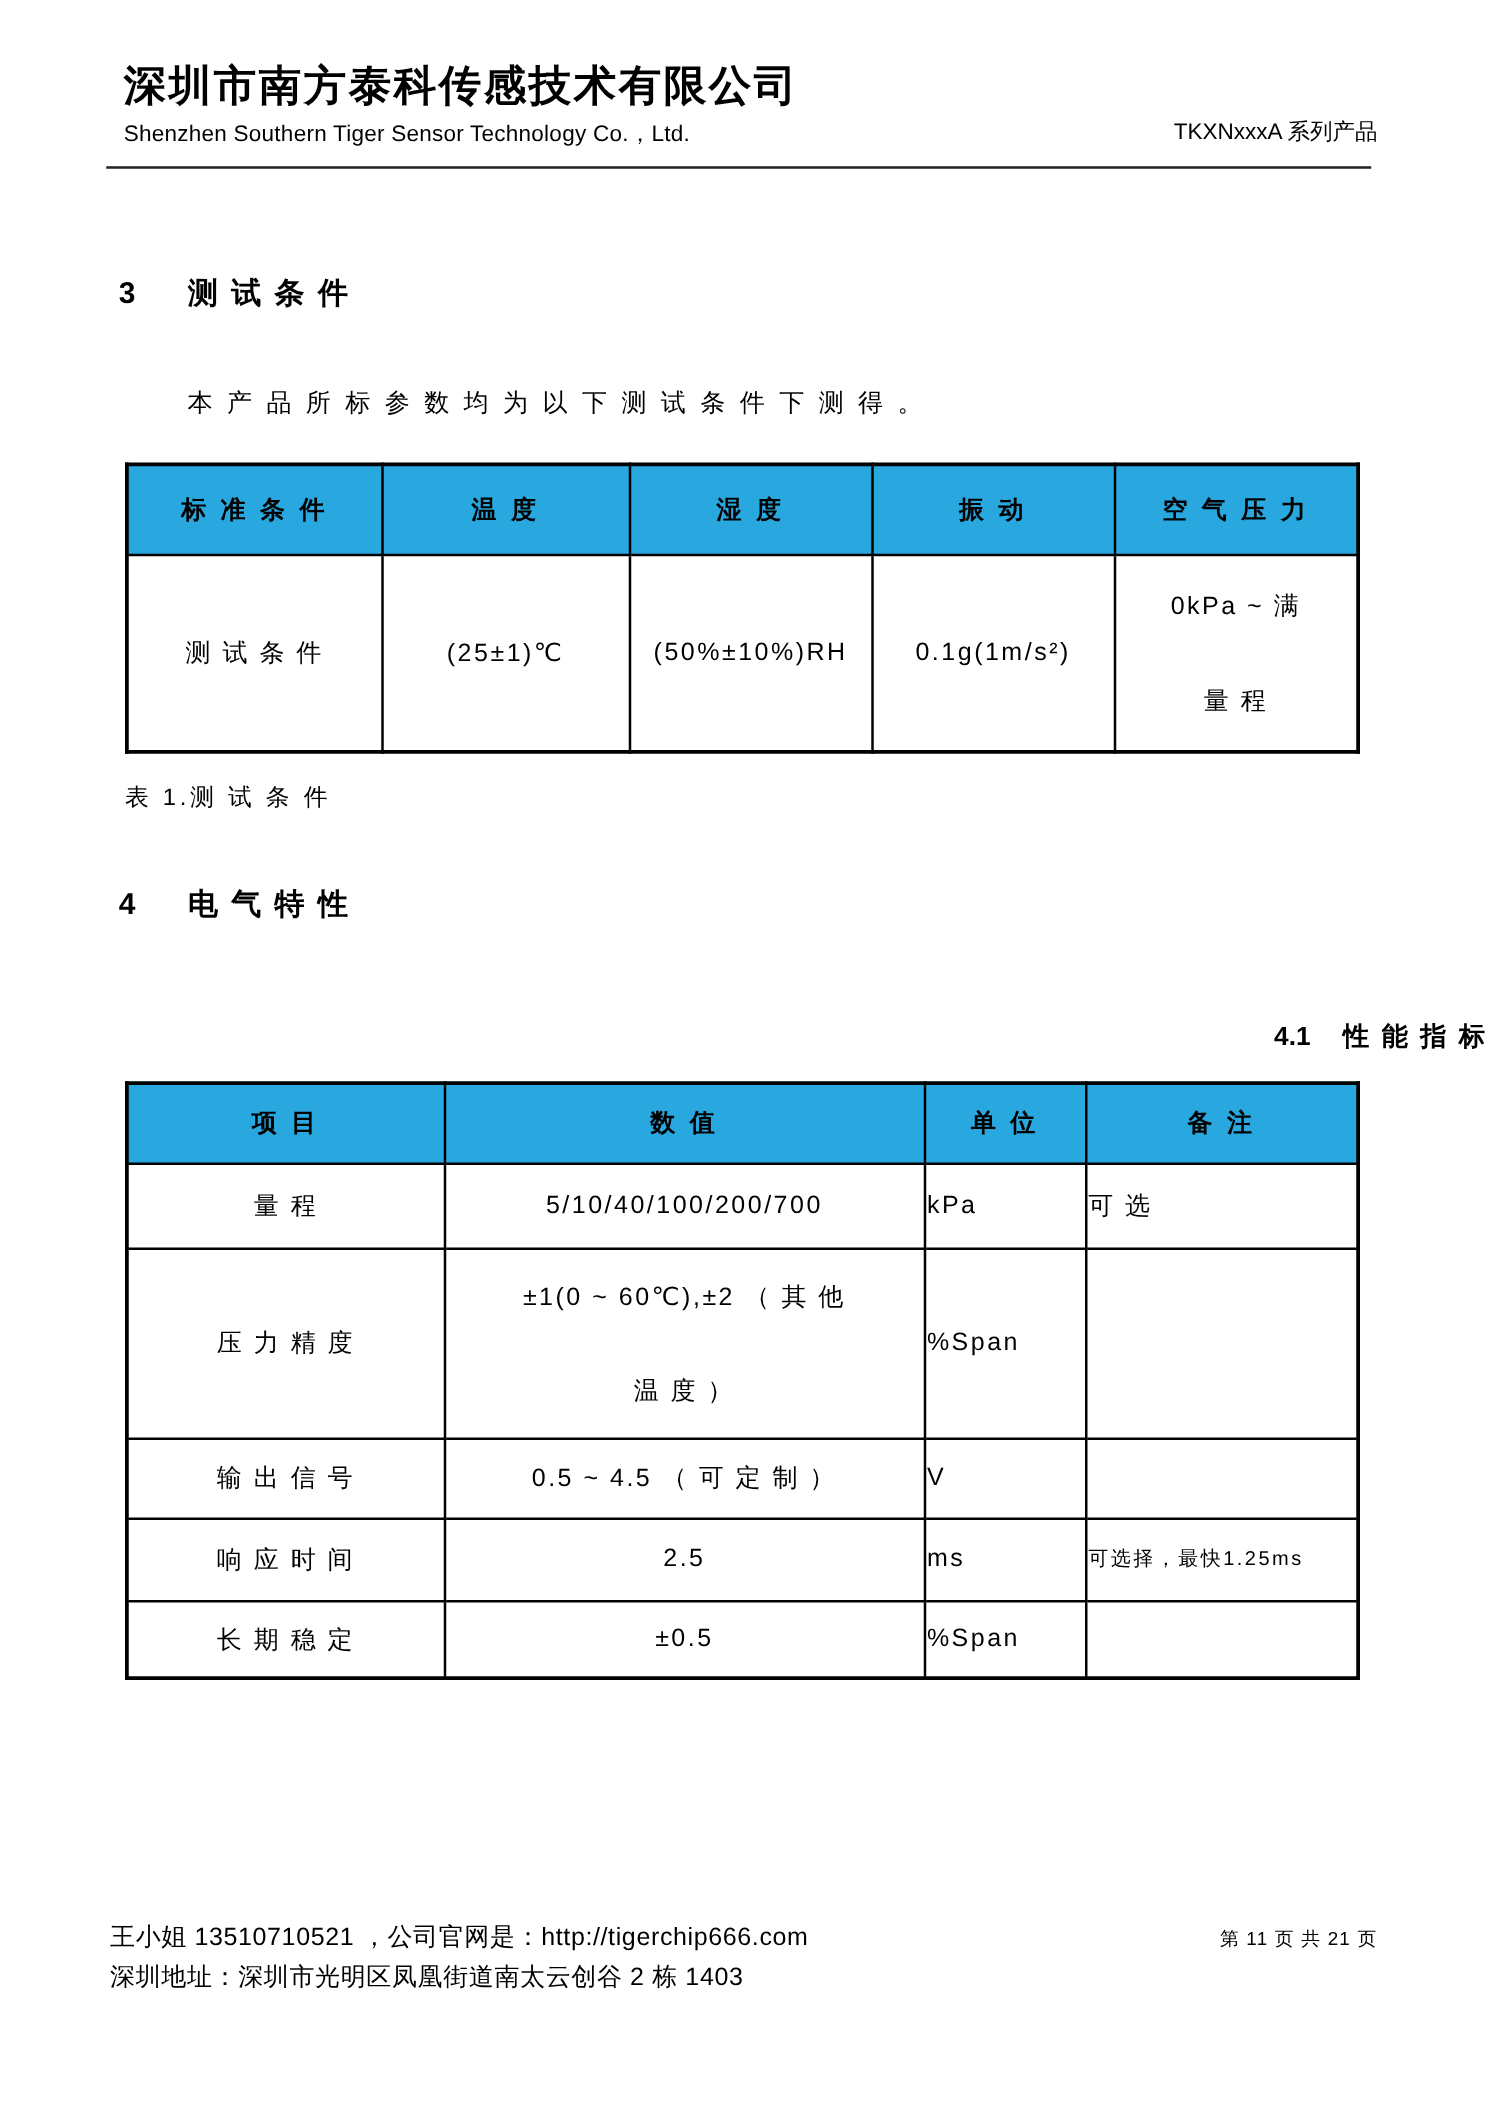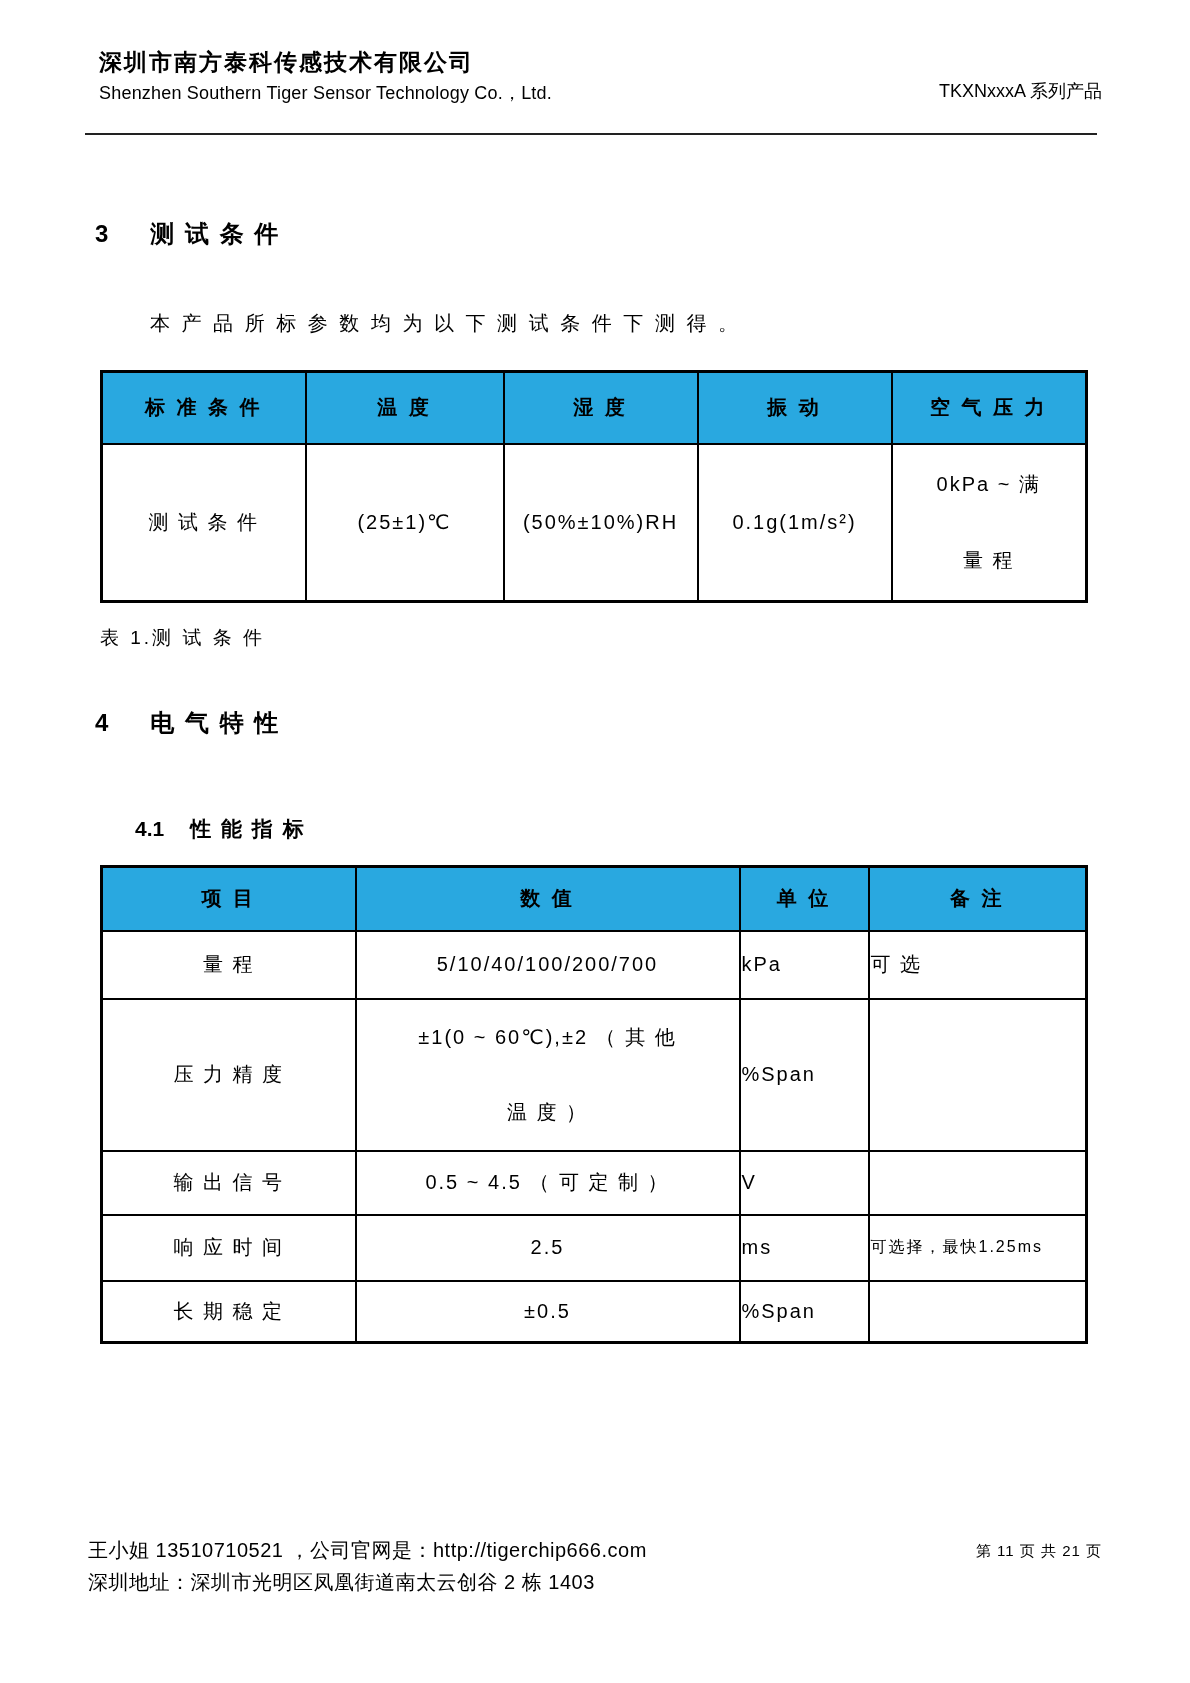--- a/index.html
+++ b/index.html
@@ -30,32 +30,32 @@
     color: #fff; font-weight: bold; font-style: italic;
     font-size: 32px; letter-spacing: -2px;
     text-shadow: 1px 1px 0 rgba(0,0,0,0.25);
   }
   .logo-brand {
     color: var(--logo-blue);
     font-weight: bold; font-style: italic;
     font-size: 21px; letter-spacing: 2px; margin-top: 3px;
   }
   .company-block { margin-left: 14px; padding-top: 2px; }
-  .company-cn { font-size: 23px; font-weight: bold; letter-spacing: 2px; line-height: 1.25; }
+  .company-cn { font-size: 34px; font-weight: bold; letter-spacing: 2px; line-height: 1.25; }
   .company-en { font-size: 18px; margin-top: 4px; letter-spacing: 0.2px; }
   .product-series { margin-left: auto; align-self: flex-end; font-size: 18px; padding-bottom: 2px; white-space: nowrap; }
   .header-rule {
     position: absolute; top: 133px; left: 85px; width: 1012px; height: 2px;
     background: #222;
   }
   
   .content { position: absolute; top: 218px; left: 0; right: 0; }
   .sec-heading { margin: 0 0 0 95px; font-size: 24px; font-weight: bold; letter-spacing: 2px; }
   .sec-heading .sec-num { display: inline-block; margin-right: 42px; letter-spacing: 0; }
-  .sec-heading.sub { margin-left: 135px; font-size: 21px; }
+  .sec-heading.sub { margin-left: 135px; font-size: 21px; text-align: right; }
   .sec-heading.sub .sec-num { margin-right: 26px; }
   .intro-para {
     margin: 60px 0 0 150px; width: 760px;
     font-size: 20px; letter-spacing: 3px; line-height: 1.3;
   }
   
   table.doc-table {
     margin-left: 100px; margin-top: 34px;
     border-collapse: collapse; table-layout: fixed;
     width: 985px;

